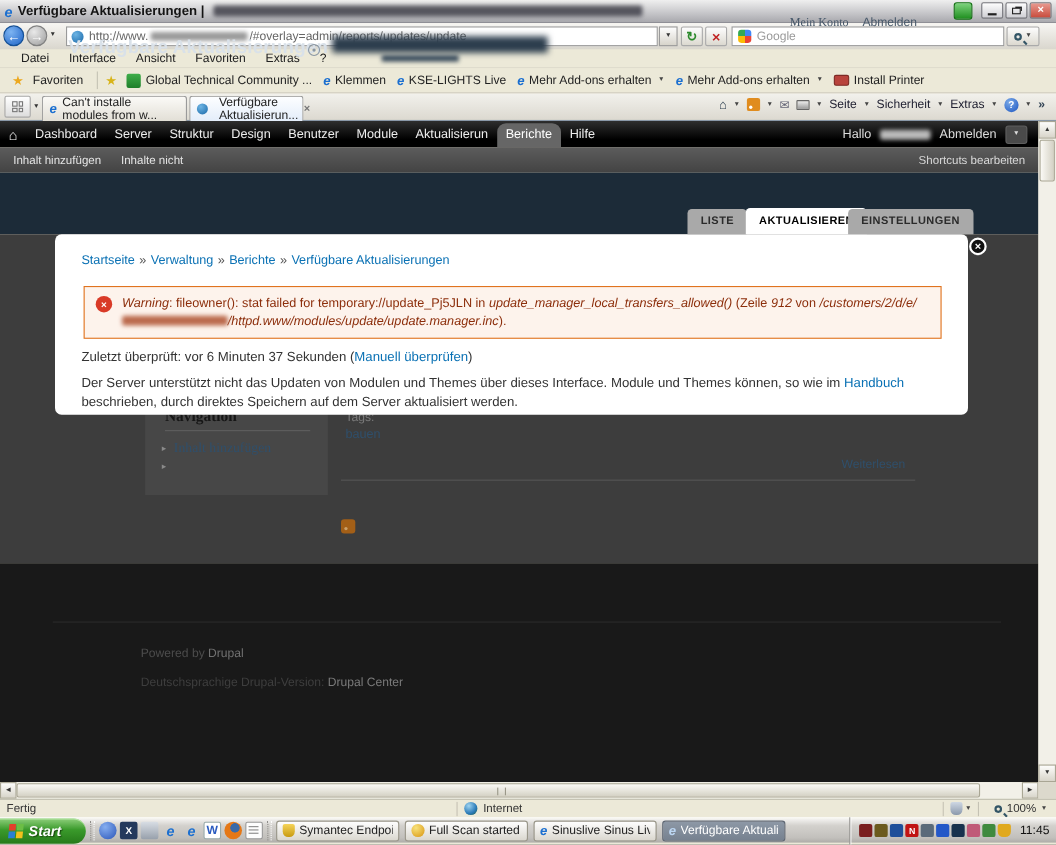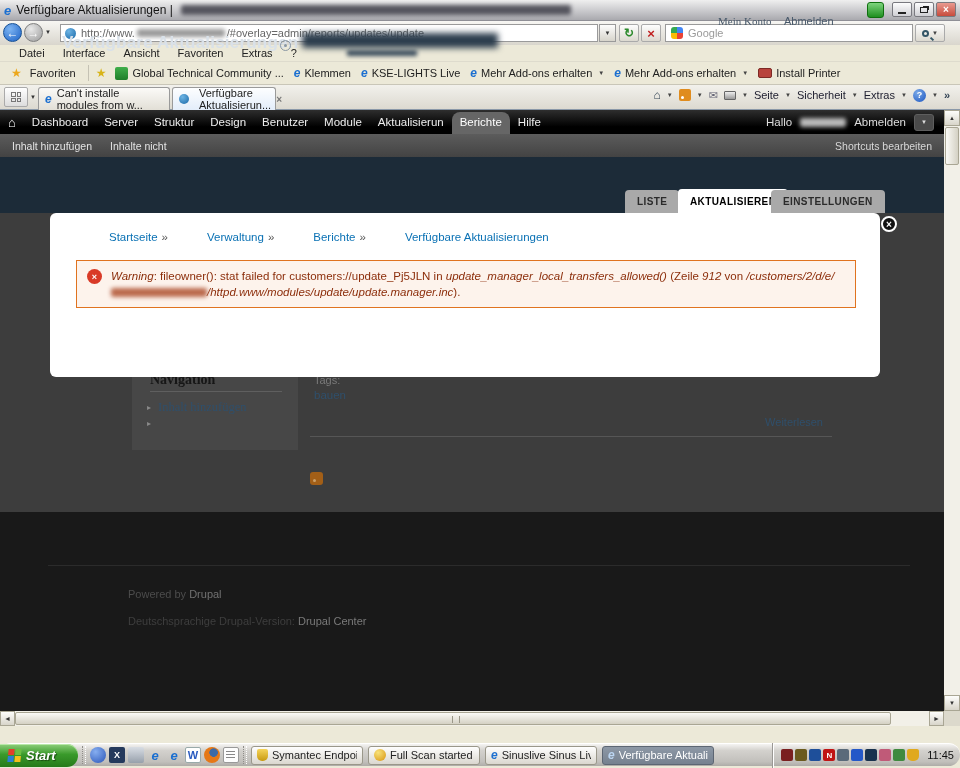--- a/index.html
+++ b/index.html
@@ -7,21 +7,21 @@
   .screen{position:relative;width:960px;height:768px;overflow:hidden;
           font-family:"Liberation Sans",sans-serif;background:#ece9d8;font-size:11px;color:#222;}
   .abs{position:absolute;}
   .blur{display:inline-block;filter:blur(2px);border-radius:2px;vertical-align:middle;}
 
   
   .titlebar{left:0;top:0;width:960px;height:21px;
     background:linear-gradient(#efefef,#c9c9cc 55%,#a9a9ae);border-bottom:1px solid #8f8f96;
     display:flex;align-items:center;padding:0 4px;}
   .ie-e{font-weight:bold;font-style:italic;color:#1b6fd0;font-size:13px;line-height:1;}
-  .title-text{font-weight:normal;font-size:12px;color:#141414;margin-left:5px;white-space:nowrap;}
+  .title-text{font-weight:bold;font-size:12px;color:#141414;margin-left:5px;white-space:nowrap;}
   .winbtns{margin-left:auto;display:flex;gap:2px;}
   .winbtn{width:20px;height:15px;border:1px solid #79797f;border-radius:2px;
     background:linear-gradient(#fdfdfd,#cfcfd4);display:flex;align-items:center;justify-content:center;
     font-size:9px;color:#222;}
   .winbtn.close{background:linear-gradient(#e89a90,#c84b3c);color:#fff;font-weight:bold;font-size:10px;}
   .winbtn .minbar{width:8px;height:2px;background:#222;margin-top:7px;}
   .winbtn .restore{width:8px;height:6px;border:1px solid #222;box-shadow:2px -2px 0 -1px #222;}
   .tb-appicon{width:17px;height:16px;background:linear-gradient(#7ed47e,#1f8f1f);border:1px solid #0f6f0f;border-radius:3px;margin-right:6px;}
 
   
@@ -136,21 +136,21 @@
   .foot-line1 a{color:#717171;}
   .foot-line2{left:128px;top:615px;font-size:11px;color:#3e3e3e;}
   .foot-line2 a{color:#7a7a7a;}
   .foot-link{text-decoration:none;}
 
   
   .overlay{left:50px;top:213px;width:830px;height:164px;background:#fff;border-radius:6px;z-index:5;}
   .ov-close{left:881px;top:216px;width:16px;height:16px;border-radius:50%;background:#111;color:#fff;
      display:flex;align-items:center;justify-content:center;font-size:10px;font-weight:bold;z-index:7;border:2px solid #fff;}
   .breadcrumb{left:74px;top:231px;font-size:11.5px;color:#555;z-index:6;}
-  .breadcrumb a{color:#0a71b4;text-decoration:none;margin-left:35px;}
+  .breadcrumb a{color:#0a71b4;text-decoration:none;}
   .bc-sep{color:#555;margin:0 4px;}
   .warnbox{left:76px;top:260px;width:780px;min-height:46px;background:#fdf3ec;border:1px solid #e0731f;
      padding:7px 10px 7px 34px;z-index:6;font-size:11.5px;line-height:16px;color:#8c2e0b;}
   .warn-icon{position:absolute;left:10px;top:8px;width:15px;height:15px;border-radius:50%;background:#d93a27;
      color:#fff;font-size:9px;font-weight:bold;display:flex;align-items:center;justify-content:center;}
   .warnbox em{font-style:italic;}
   .warn-blur{width:96px;height:9px;background:#bb6a4d;}
   .checked-line{left:74px;top:317px;font-size:12px;color:#333;z-index:6;}
   .checked-line a{color:#0a71b4;text-decoration:none;}
   .server-note{left:74px;top:340px;width:760px;font-size:12px;line-height:16.5px;color:#333;z-index:6;}
@@ -175,21 +175,21 @@
      display:flex;align-items:center;font-size:10.5px;color:#333;}
   .st-done{margin-left:6px;}
   .st-sep{width:1px;height:13px;background:#c5c2b4;margin:0 6px;}
   .st-spacer{flex:1;}
   .globe{width:12px;height:12px;border-radius:50%;background:radial-gradient(circle at 35% 30%,#9fd4f0,#2a7ab8 60%,#1d5a3a);margin-right:5px;}
   .st-shield{width:11px;height:12px;background:linear-gradient(#cfd8e4,#8a98ab);border-radius:2px 2px 5px 5px;margin-right:2px;}
   .st-zoom{display:flex;align-items:center;gap:4px;margin:0 8px;}
 
   
   .taskbar{left:0;top:743px;width:960px;height:23px;background:linear-gradient(#f5f4f2,#d3d1cd 30%,#c2c0bc 80%,#aeaca8);
-     display:flex;align-items:center;border-top:1px solid #fff;border-radius:12px;}
+     display:flex;align-items:center;border-top:1px solid #fff;}
   .startbtn{width:78px;height:23px;margin-top:0;border-radius:0 11px 11px 0;
      background:linear-gradient(#8fd07c,#3a9a2b 45%,#267a1a);display:flex;align-items:center;gap:5px;
      padding-left:8px;box-shadow:inset 0 1px 0 #b8e8a8;}
   .startbtn .flag{width:13px;height:13px;display:grid;grid-template-columns:1fr 1fr;gap:1px;transform:skewX(-6deg);}
   .flag i{display:block;}
   .flag i:nth-child(1){background:#e33e2b;}
   .flag i:nth-child(2){background:#6cbe45;}
   .flag i:nth-child(3){background:#2a7fd4;}
   .flag i:nth-child(4){background:#f3c01d;}
   .start-label{color:#fff;font-weight:bold;font-style:italic;font-size:13px;text-shadow:1px 1px 1px #1a4a10;}
@@ -429,24 +429,30 @@
     </div>
 
   <div class="abs breadcrumb">
     <a>Startseite</a><span class="bc-sep">»</span><a>Verwaltung</a><span class="bc-sep">»</span><a>Berichte</a><span class="bc-sep">»</span><a>Verfügbare Aktualisierungen</a>
   </div>
 
   <div class="abs warnbox">
     <span class="warn-icon">
         <span>×</span>
       </span>
-    <em>Warning</em><span>: fileowner(): stat failed for </span><span>customers://update_Pj5JLN</span><span> in </span><em>update_manager_local_transfers_allowed()</em><span> (Zeile </span><em>912</em><span> von </span><em>/customers/2/d/e/</em><span class="blur warn-blur"></span><em>/httpd.www/modules/update/update.manager.inc</em><span>).</span>
-  </div>
-
-
+    <em>Warning</em><span>: fileowner(): stat failed for </span><span>temporary://update_Pj5JLN</span><span> in </span><em>update_manager_local_transfers_allowed()</em><span> (Zeile </span><em>912</em><span> von </span><em>/customers/2/d/e/</em><span class="blur warn-blur"></span><em>/httpd.www/modules/update/update.manager.inc</em><span>).</span>
+  </div>
+
+  <div class="abs checked-line">
+    <span>Zuletzt überprüft: vor 6 Minuten 37 Sekunden (</span><a>Manuell überprüfen</a><span>)</span>
+  </div>
+
+  <div class="abs server-note">
+    <span>Der Server unterstützt nicht das Updaten von Modulen und Themes über dieses Interface. Module und Themes können, so wie im </span><a>Handbuch</a><span> beschrieben, durch direktes Speichern auf dem Server aktualisiert werden.</span>
+  </div>
 
   <div class="abs vscroll">
     <div class="sbtn" style="top:0;">
         <span>▲</span>
       </div>
     <div class="vthumb"></div>
     <div class="sbtn" style="top:585px;">
         <span>▼</span>
       </div>
   </div>
@@ -456,20 +462,37 @@
       </div>
     <div class="hthumb">
         <div class="hgrip"></div>
       </div>
     <div class="hbtn" style="left:929px;">
         <span>►</span>
       </div>
   </div>
   <div class="abs corner"></div>
 
+  <div class="abs statusbar">
+    <span class="st-done">Fertig</span>
+    <span class="st-spacer"></span>
+    <span class="st-sep"></span>
+    <span class="globe"></span>
+    <span>Internet</span>
+    <span class="st-spacer"></span>
+    <span class="st-sep"></span>
+    <span class="st-shield"></span>
+    <span class="tinycaret">▼</span>
+    <span class="st-sep"></span>
+    <div class="st-zoom">
+      <span class="mag"></span>
+      <span>100%</span>
+      <span class="tinycaret">▼</span>
+    </div>
+  </div>
 
   <div class="abs taskbar">
     <div class="startbtn">
       <span class="flag">
           <i></i>
           <i></i>
           <i></i>
           <i></i>
         </span>
       <span class="start-label">Start</span>

